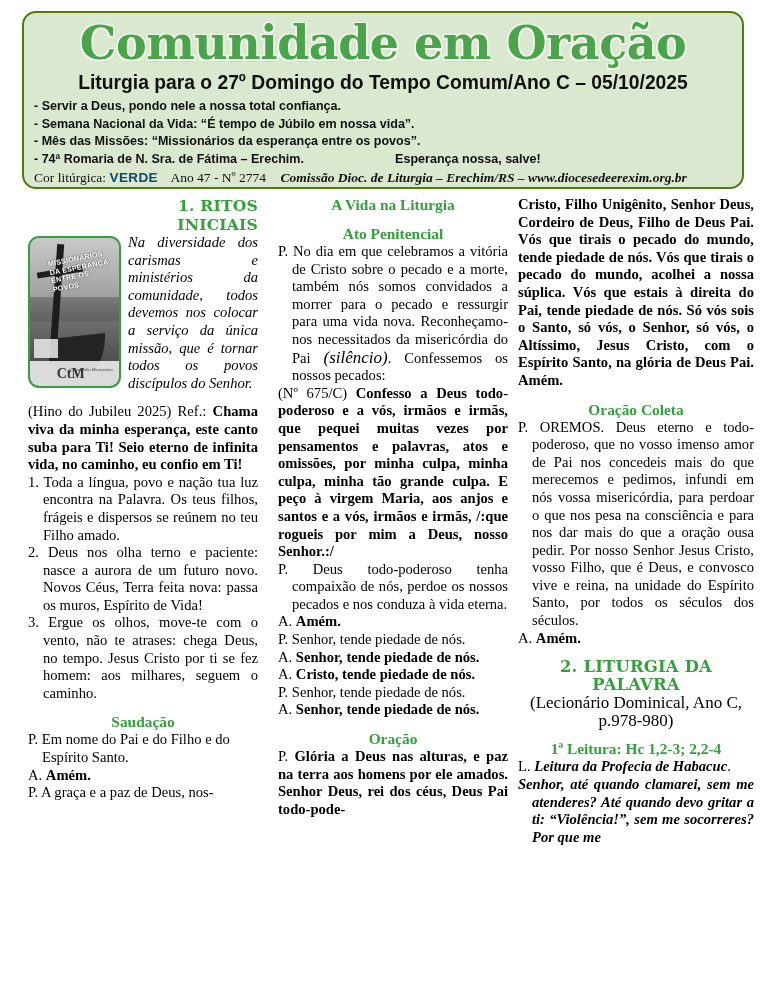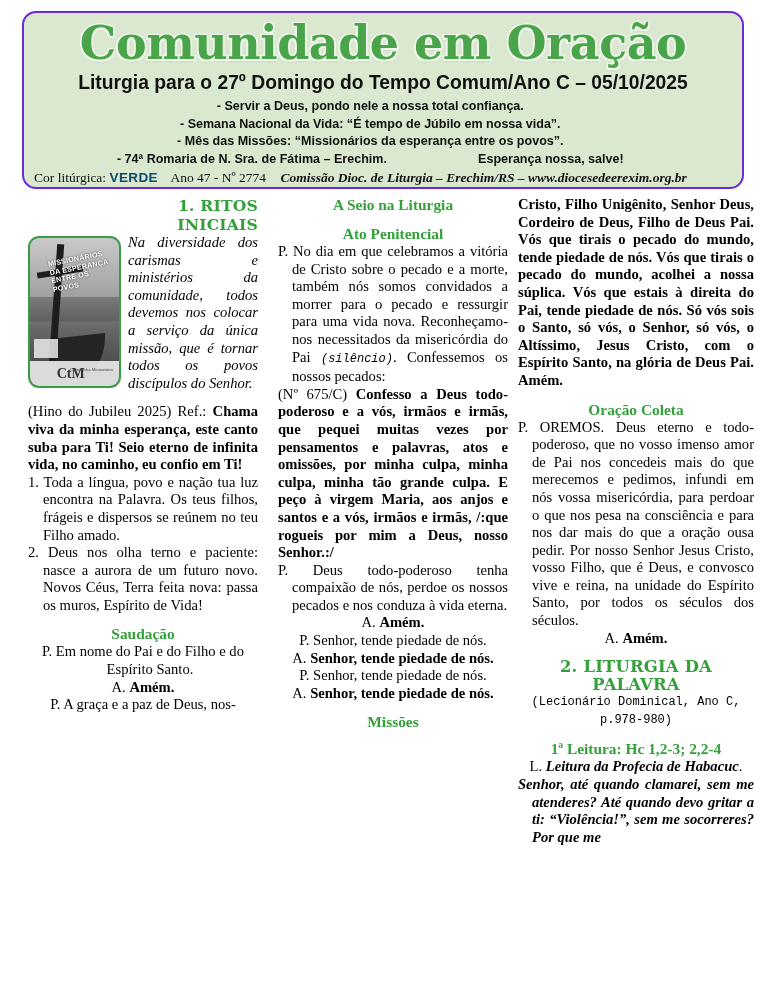--- a/index.html
+++ b/index.html
@@ -5,38 +5,38 @@
   html,body{margin:0;padding:0;}
   body{
     width:768px;height:1008px;overflow:hidden;background:#ffffff;
     font-family:"Liberation Serif", serif;color:#000;
   }
   .page{position:relative;width:768px;height:1008px;}
 
   
   .masthead{
     position:absolute;left:22px;top:11px;width:722px;height:178px;
-    background:#d9e8cf;border:2px solid #6d28d9;border-radius:14px;
+    background:#d9e8cf;border:2px solid #4d7c0f;border-radius:14px;
     box-sizing:border-box;overflow:hidden;
   }
   .mast-title{
     text-align:center;font-family:"DejaVu Serif", serif;font-weight:bold;
     font-size:46px;line-height:52px;color:#4aa44a;margin-top:4px;
     letter-spacing:-0.5px;
     text-shadow:
       -1.5px -1.5px 0 #f2f7ee, 1.5px -1.5px 0 #f2f7ee,
       -1.5px 1.5px 0 #f2f7ee, 1.5px 1.5px 0 #f2f7ee,
       0 2px 2px rgba(0,0,0,.18);
   }
   .mast-sub{
     text-align:center;font-family:"Liberation Sans", sans-serif;font-weight:bold;
     font-size:20.5px;line-height:24px;color:#111;margin-top:1px;
     transform:scaleX(0.94);transform-origin:center;
   }
-  .mast-lines{margin:3px 0 0 10px;text-align:center;}
+  .mast-lines{margin:3px 0 0 10px;}
   .mast-line{
     font-family:"Liberation Sans", sans-serif;font-weight:bold;
     font-size:13.2px;line-height:17.6px;color:#111;white-space:nowrap;
     transform:scaleX(0.95);transform-origin:left center;
   }
   .mast-line .right-note{display:inline-block;margin-left:96px;}
   .mast-foot{
     margin:3px 0 0 10px;font-size:13.5px;line-height:16px;color:#111;
     white-space:nowrap;
   }
@@ -66,23 +66,23 @@
     font-family:"DejaVu Serif", serif;font-size:15.6px;letter-spacing:.2px;
   }
   .sec-gap{height:11px;}
 
   p.t{margin:0;text-indent:0;}
   p.hang{margin:0;padding-left:14px;text-indent:-14px;}
   p.hang2{margin:0;padding-left:15px;text-indent:-15px;}
   .b{font-weight:bold;}
   .i{font-style:italic;}
   .bi{font-weight:bold;font-style:italic;}
-  .small{font-size:12px;font-family:Liberation Mono, monospace;}
+  .small{font-size:17px;}
   .center{text-align:center;}
-  .nj{text-align:center;}
+  .nj{text-align:left;}
 
   
   .poster{
     float:left;width:93px;height:152px;margin:2px 7px 2px 0;
     border:2.5px solid #3a9b45;border-radius:11px;box-sizing:border-box;
     position:relative;overflow:hidden;background:#8d8d8d;
   }
   .poster .sky{position:absolute;left:0;top:0;width:100%;height:46%;
     background:linear-gradient(#c9c9c9,#9a9a9a);}
   .poster .hills{position:absolute;left:0;top:40%;width:100%;height:18%;
@@ -153,41 +153,44 @@
           <span class="logo">CtM</span>
           <span class="tiny">Campanha Missionária</span>
         </div>
       </div>
       <p class="t i">Na diversidade dos carismas e ministérios da comunidade, todos devemos nos colocar a serviço da única missão, que é tornar todos os povos discípulos do Senhor.</p>
       <div style="clear:both"></div>
       <div class="sec-gap"></div>
       <p class="t"><span>(Hino do Jubileu 2025) Ref.:</span> <span class="b">Chama viva da minha esperança, este canto suba para Ti! Seio eterno de infinita vida, no caminho, eu confio em Ti!</span></p>
       <p class="hang2">1. Toda a língua, povo e nação tua luz encontra na Palavra. Os teus filhos, frágeis e dispersos se reúnem no teu Filho amado.</p>
       <p class="hang2">2. Deus nos olha terno e paciente: nasce a aurora de um futuro novo. Novos Céus, Terra feita nova: passa os muros, Espírito de Vida!</p>
+      <p class="hang2">3. Ergue os olhos, move-te com o vento, não te atrases: chega Deus, no tempo. Jesus Cristo por ti se fez homem: aos milhares, seguem o caminho.</p>
       <div class="sec-gap"></div>
       <div class="head-green">Saudação</div>
       <p class="hang nj">P. Em nome do Pai e do Filho e do Espírito Santo.</p>
       <p class="t nj"><span>A. </span><span class="b">Amém.</span></p>
       <p class="t nj">P. A graça e a paz de Deus, nos-</p>
     </div>
 
     <div class="col" id="col2">
-      <div class="head-green">A Seio na Liturgia</div>
+      <div class="head-green">A Vida na Liturgia</div>
       <div class="sec-gap"></div>
       <div class="head-green">Ato Penitencial</div>
       <p class="hang"><span>P. No dia em que celebramos a vitória de Cristo sobre o pecado e a morte, também nós somos convidados a morrer para o pecado e ressurgir para uma vida nova. Reconheçamo-nos necessitados da misericórdia do Pai </span><span class="i small">(silêncio)</span><span>. Confessemos os nossos pecados:</span></p>
       <p class="t"><span>(Nº 675/C) </span><span class="b">Confesso a Deus todo-poderoso e a vós, irmãos e irmãs, que pequei muitas vezes por pensamentos e palavras, atos e omissões, por minha culpa, minha culpa, minha tão grande culpa. E peço à virgem Maria, aos anjos e santos e a vós, irmãos e irmãs, /:que rogueis por mim a Deus, nosso Senhor.:/</span></p>
       <p class="hang">P. Deus todo-poderoso tenha compaixão de nós, perdoe os nossos pecados e nos conduza à vida eterna.</p>
       <p class="t nj"><span>A. </span><span class="b">Amém.</span></p>
       <p class="t nj"><span>P. </span><span>Senhor, tende piedade de nós.</span></p>
       <p class="t nj"><span>A. </span><span class="b">Senhor, tende piedade de nós.</span></p>
+      <p class="t nj"><span>A. </span><span class="b">Cristo, tende piedade de nós.</span></p>
       <p class="t nj"><span>P. </span><span>Senhor, tende piedade de nós.</span></p>
       <p class="t nj"><span>A. </span><span class="b">Senhor, tende piedade de nós.</span></p>
       <div class="sec-gap"></div>
-      <div class="head-green">Missões</div>
+      <div class="head-green">Oração</div>
+      <p class="t"><span>P. </span><span class="b">Glória a Deus nas alturas, e paz na terra aos homens por ele amados. Senhor Deus, rei dos céus, Deus Pai todo-pode-</span></p>
     </div>
 
     <div class="col" id="col3">
       <p class="t b">Cristo, Filho Unigênito, Senhor Deus, Cordeiro de Deus, Filho de Deus Pai. Vós que tirais o pecado do mundo, tende piedade de nós. Vós que tirais o pecado do mundo, acolhei a nossa súplica. Vós que estais à direita do Pai, tende piedade de nós. Só vós sois o Santo, só vós, o Senhor, só vós, o Altíssimo, Jesus Cristo, com o Espírito Santo, na glória de Deus Pai. Amém.</p>
       <div class="sec-gap"></div>
       <div class="head-green">Oração Coleta</div>
       <p class="hang">P. OREMOS. Deus eterno e todo-poderoso, que no vosso imenso amor de Pai nos concedeis mais do que merecemos e pedimos, infundi em nós vossa misericórdia, para perdoar o que nos pesa na consciência e para nos dar mais do que a oração ousa pedir. Por nosso Senhor Jesus Cristo, vosso Filho, que é Deus, e convosco vive e reina, na unidade do Espírito Santo, por todos os séculos dos séculos.</p>
       <p class="t nj"><span>A. </span><span class="b">Amém.</span></p>
       <div class="sec-gap"></div>
       <div class="head-green sans" style="font-size:16.4px;">2. LITURGIA DA PALAVRA</div>

